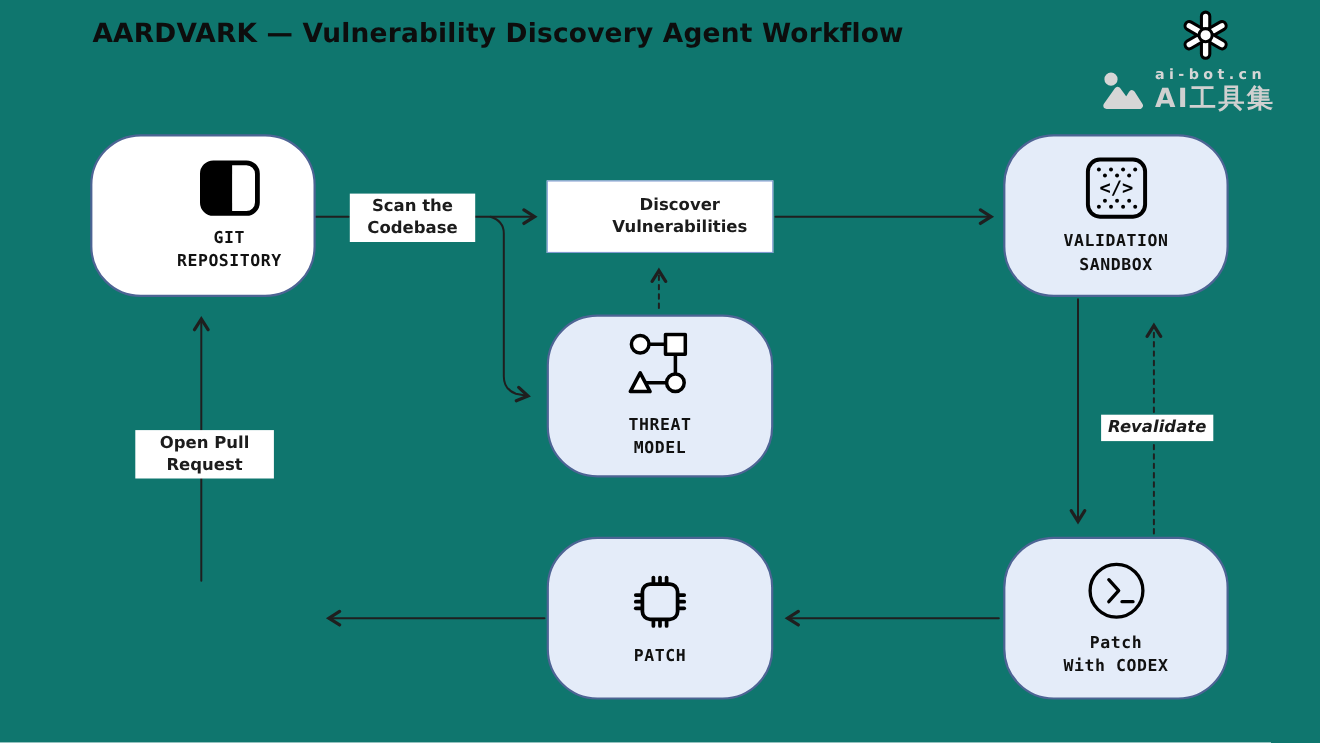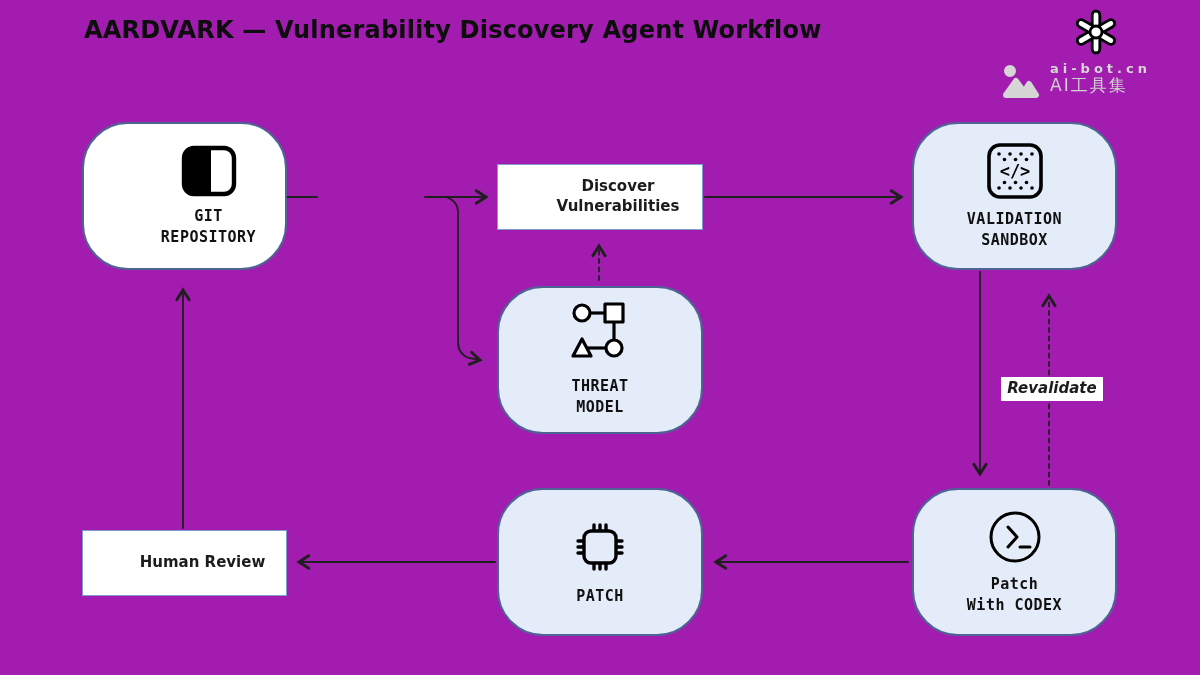--- a/index.html
+++ b/index.html
@@ -1,20 +1,20 @@
 <!DOCTYPE html>
 <html style="--node-fill: #e4ecf9; --node-border: #4d6494; --box-border: #7f9ad0; --arrow: #1f1f1f; --text: #111111; --watermark: #d6d6d6;"><head>
 <meta charset="utf-8">
 <style>
   :root{
     --node-fill:#e4ecf9; --node-border:#4d6494; --box-border:#7f9ad0;
     --arrow:#1f1f1f; --text:#111111; --watermark:#d6d6d6;
   }
   html,body{margin:0;padding:0;background:#fff;}
-  .canvas{position:relative;width:1200px;height:675px;background:#a21caf;overflow:hidden;
+  .canvas{position:relative;width:1200px;height:675px;background:#0f766e;overflow:hidden;
           font-family:"DejaVu Sans","Liberation Sans",sans-serif;}
   .page-title{position:absolute;left:84px;top:16px;margin:0;font-size:24px;font-weight:bold;
               color:#0d0d0d;letter-spacing:0.2px;}
   .arrows{position:absolute;left:0;top:0;}
   .arrows path,.arrows line{stroke:var(--arrow);stroke-width:1.8;fill:none;stroke-linecap:round;}
   .dashed{stroke-dasharray:4 4.5;}
   .node{position:absolute;background:var(--node-fill);border:2px solid var(--node-border);
         border-radius:46px;display:flex;flex-direction:column;align-items:center;
         justify-content:center;gap:9px;box-sizing:border-box;}
   .node.white-fill{background:#ffffff;padding-left:48px;}
@@ -22,25 +22,25 @@
        display:flex;align-items:center;justify-content:center;box-sizing:border-box;padding-left:36px;}
   .mono-label{font-family:"DejaVu Sans Mono","Liberation Mono",monospace;font-weight:bold;
               font-size:15px;line-height:1.4;letter-spacing:0.5px;text-align:center;
               white-space:pre-line;color:var(--text);}
   .sans-label{font-weight:bold;font-size:15px;line-height:1.32;text-align:center;
               white-space:pre-line;color:#1c1c1c;}
   .edge-label{position:absolute;background:#ffffff;padding:2px 4px;font-weight:bold;
               font-size:15px;line-height:1.32;text-align:center;white-space:pre-line;color:#1c1c1c;}
   .icon{display:flex;align-items:center;justify-content:center;}
   .openai-logo{position:absolute;left:1072px;top:8px;width:48px;height:48px;}
-  .watermark{position:absolute;left:1000px;top:62px;display:flex;align-items:flex-start;gap:8px;
+  .watermark{position:absolute;left:1000px;top:62px;display:flex;align-items:flex-end;gap:8px;
              color:var(--watermark);}
   .wm-text{display:flex;flex-direction:column;line-height:1.1;}
   .wm-site{font-weight:bold;font-size:13px;letter-spacing:4px;color:var(--watermark);}
-  .wm-name{font-weight:normal;font-size:17px;letter-spacing:2px;color:#d0d0d0;}
+  .wm-name{font-weight:bold;font-size:24px;letter-spacing:2px;color:#d0d0d0;}
 </style>
 </head>
 <body>
 
 <div class="canvas">
 
   <h1 class="page-title">AARDVARK — Vulnerability Discovery Agent Workflow</h1>
 
   <span class="openai-logo icon">
     <svg width="48" height="48" viewBox="0 0 48 48">
@@ -179,19 +179,20 @@
           <line x1="42" y1="24" x2="52" y2="24"></line>
             <line x1="42" y1="30" x2="52" y2="30"></line>
             <line x1="42" y1="36" x2="52" y2="36"></line>
           <rect x="14" y="14" width="32" height="32" rx="7" fill="#e4ecf9"></rect>
         </g>
       </svg>
     </span>
     <span class="mono-label">PATCH</span>
   </div>
 
-  <div class="box" style="left:82px;top:530px;width:205px;height:66px;">
-    <span class="sans-label">Human Review</span>
-  </div>
 
+  <div class="edge-label" style="left:318px;top:176px;width:106px;">Scan the
+Codebase</div>
+  <div class="edge-label" style="left:123px;top:391px;width:118px;">Open Pull
+Request</div>
   <div class="edge-label" style="left:1001px;top:377px;width:94px;font-style:italic;">Revalidate</div>
 
 </div>
 
 </body></html>

